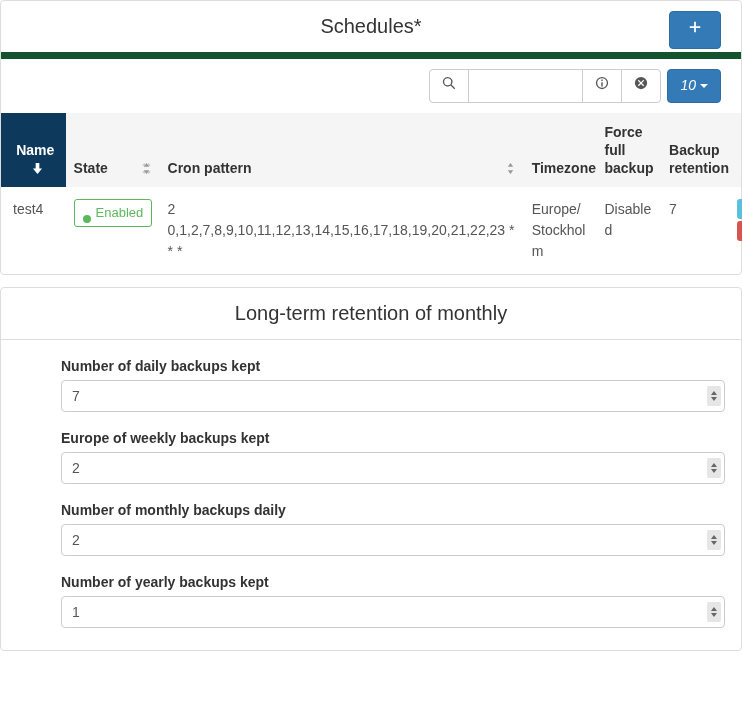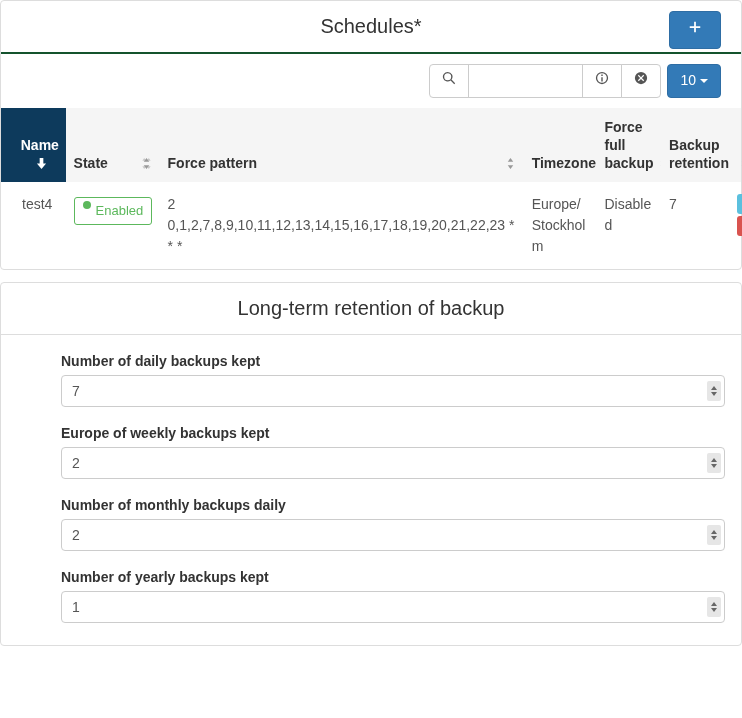--- a/index.html
+++ b/index.html
@@ -16,21 +16,21 @@
     }
     .panel {
       border: 1px solid #ddd;
       border-radius: 4px;
       margin-bottom: 12px;
       background: #fff;
     }
     .panel-header {
       padding: 14px 20px;
       position: relative;
-      border-bottom: 2px solid #14532d;
+      border-bottom: 7px solid #14532d;
       text-align: center;
     }
     .panel-header-nobtn {
       padding: 14px 20px;
       text-align: center;
       border-bottom: 1px solid #ddd;
     }
     .panel-title {
       font-size: 20px;
       font-weight: 400;
@@ -46,20 +46,21 @@
       border: 1px solid transparent;
       cursor: pointer;
       font-size: 14px;
       line-height: 1.4;
       background: #fff;
     }
     .btn-primary {
       background: #337ab7;
       border-color: #2e6da4;
       color: #fff;
+      font-style: italic;
     }
     .btn-add {
       position: absolute;
       right: 20px;
       top: 10px;
       padding: 8px 18px;
     }
     .btn-default {
       background: #fff;
       border-color: #ccc;
@@ -157,30 +158,30 @@
       color: #fff;
     }
     td {
       padding: 12px 8px;
       vertical-align: top;
       color: #555;
       word-wrap: break-word;
       overflow-wrap: break-word;
       line-height: 1.5;
     }
-    .col-name { width: 55px; padding-left: 21px; }
+    .col-name { width: 55px; padding-left: 12px; }
     .col-state { width: 80px; }
     .col-cron { width: 310px; }
     .col-tz { width: 62px; }
     .col-force { width: 55px; }
     .col-retention { width: 58px; }
     .col-actions { width: 10px; padding-right: 0; }
     .badge-enabled {
       display: inline-flex;
-      align-items: flex-start;
+      align-items: flex-end;
       gap: 5px;
       border: 1px solid #5cb85c;
       color: #5cb85c;
       border-radius: 3px;
       padding: 3px 8px;
       font-size: 13px;
       background: #fff;
     }
     .badge-dot {
       width: 8px;
@@ -344,21 +345,21 @@
               <span class="sort-icon">
                 <svg class="icon-svg-sm" viewBox="0 0 12 12">
                     <path fill="currentColor" d="M3.5 0l2 3h-4l2-3zM3.5 12l-2-3h4l-2 3zM8.5 0l2 3h-4l2-3zM8.5 12l-2-3h4l-2 3z" opacity=".5"></path>
                     <path fill="currentColor" d="M6 0l3 4H3l3-4zM6 12l-3-4h6l-3 4z"></path>
                   </svg>
               </span>
             </div>
           </th>
           <th class="col-cron">
             <div class="th-inner">
-              <span>Force pattern</span>
+              <span>Cron pattern</span>
               <span class="sort-icon">
                 <svg class="icon-svg-sm" viewBox="0 0 12 12">
                     <path fill="currentColor" d="M6 0l3 4H3l3-4zM6 12l-3-4h6l-3 4z"></path>
                   </svg>
               </span>
             </div>
           </th>
           <th class="col-tz">
             <div class="th-inner">
               <span>Timezone</span>
@@ -412,21 +413,21 @@
             </div>
           </td>
         </tr>
       </tbody>
     </table>
   </div>
 </div>
 
 <div class="panel">
   <div class="panel-header-nobtn">
-    <span class="panel-title">Long-term retention of backup</span>
+    <span class="panel-title">Long-term retention of monthly</span>
   </div>
   <div class="form-body">
 
     <div class="form-group">
       <label class="form-label">Number of daily backups kept</label>
       <div class="stepper-wrap">
         <input type="text" class="stepper-input" value="7" style="">
         <div class="stepper-controls">
           <div class="stepper-arrow-up"></div>
           <div class="stepper-arrow-down"></div>

